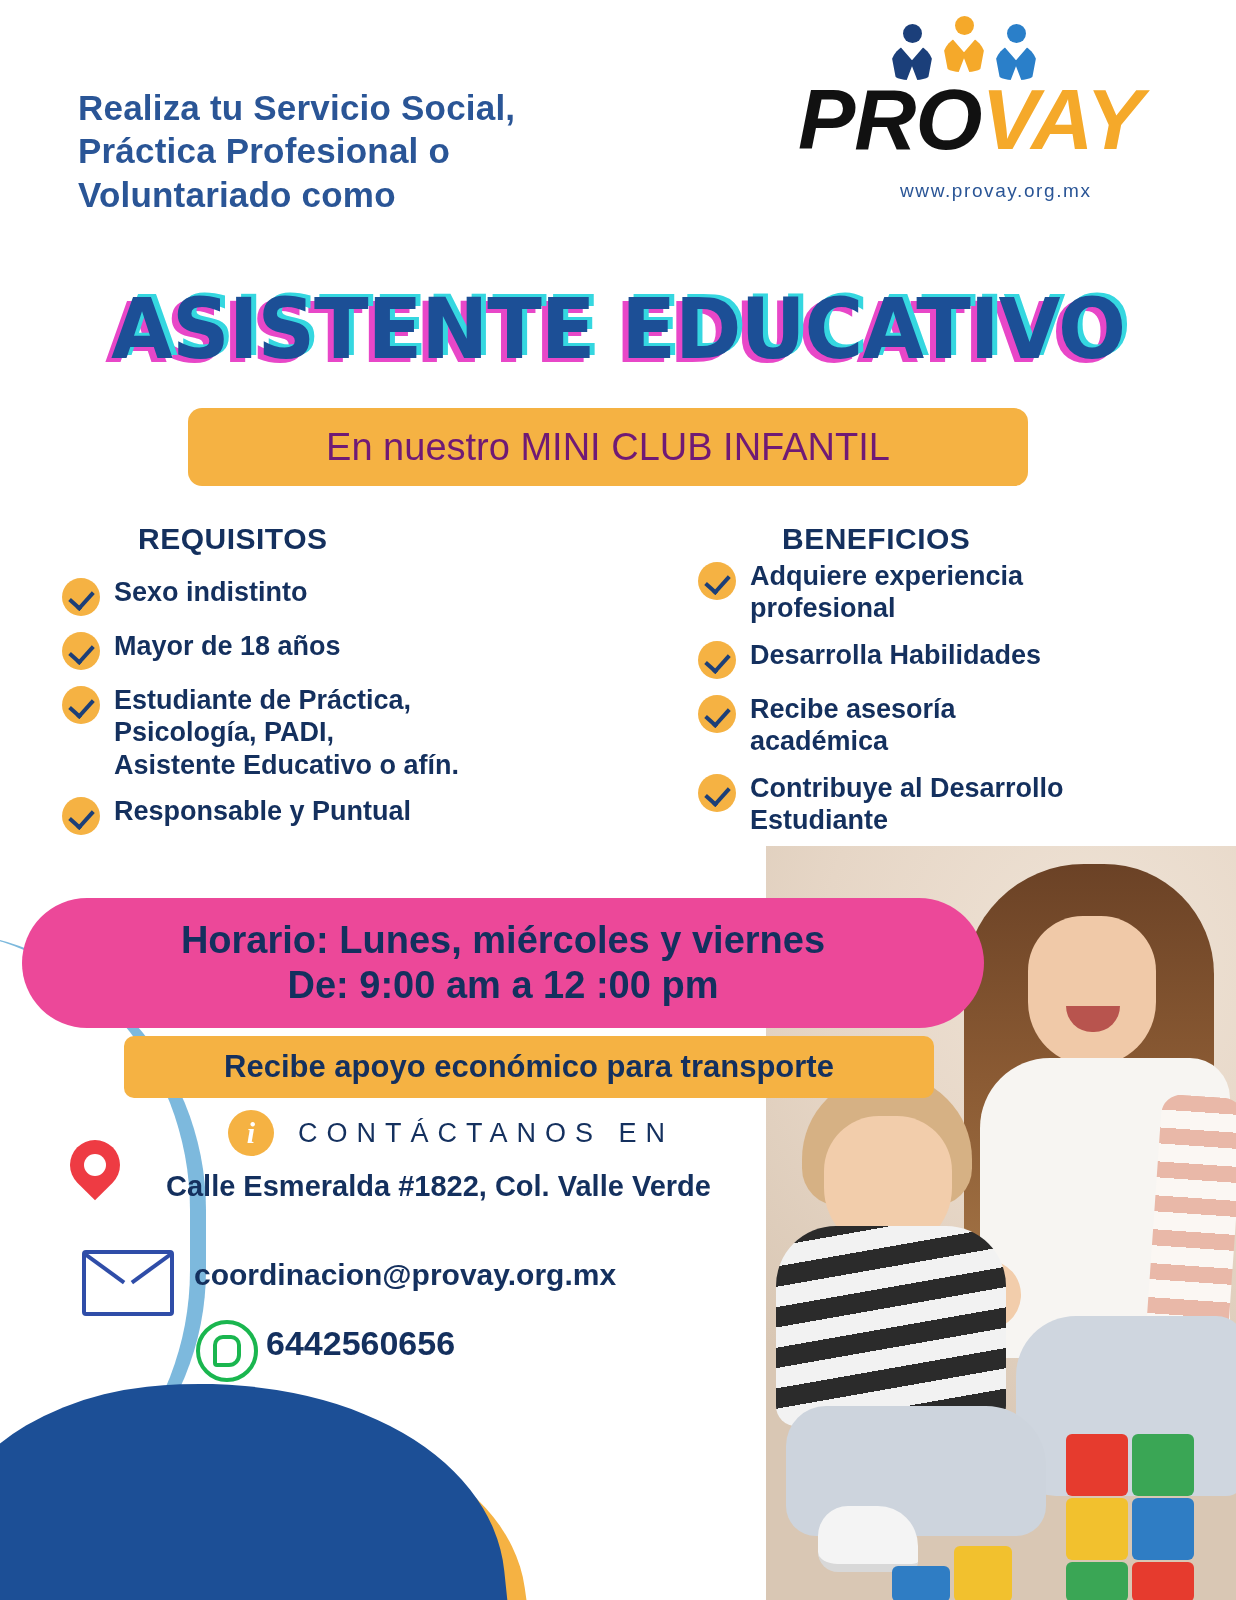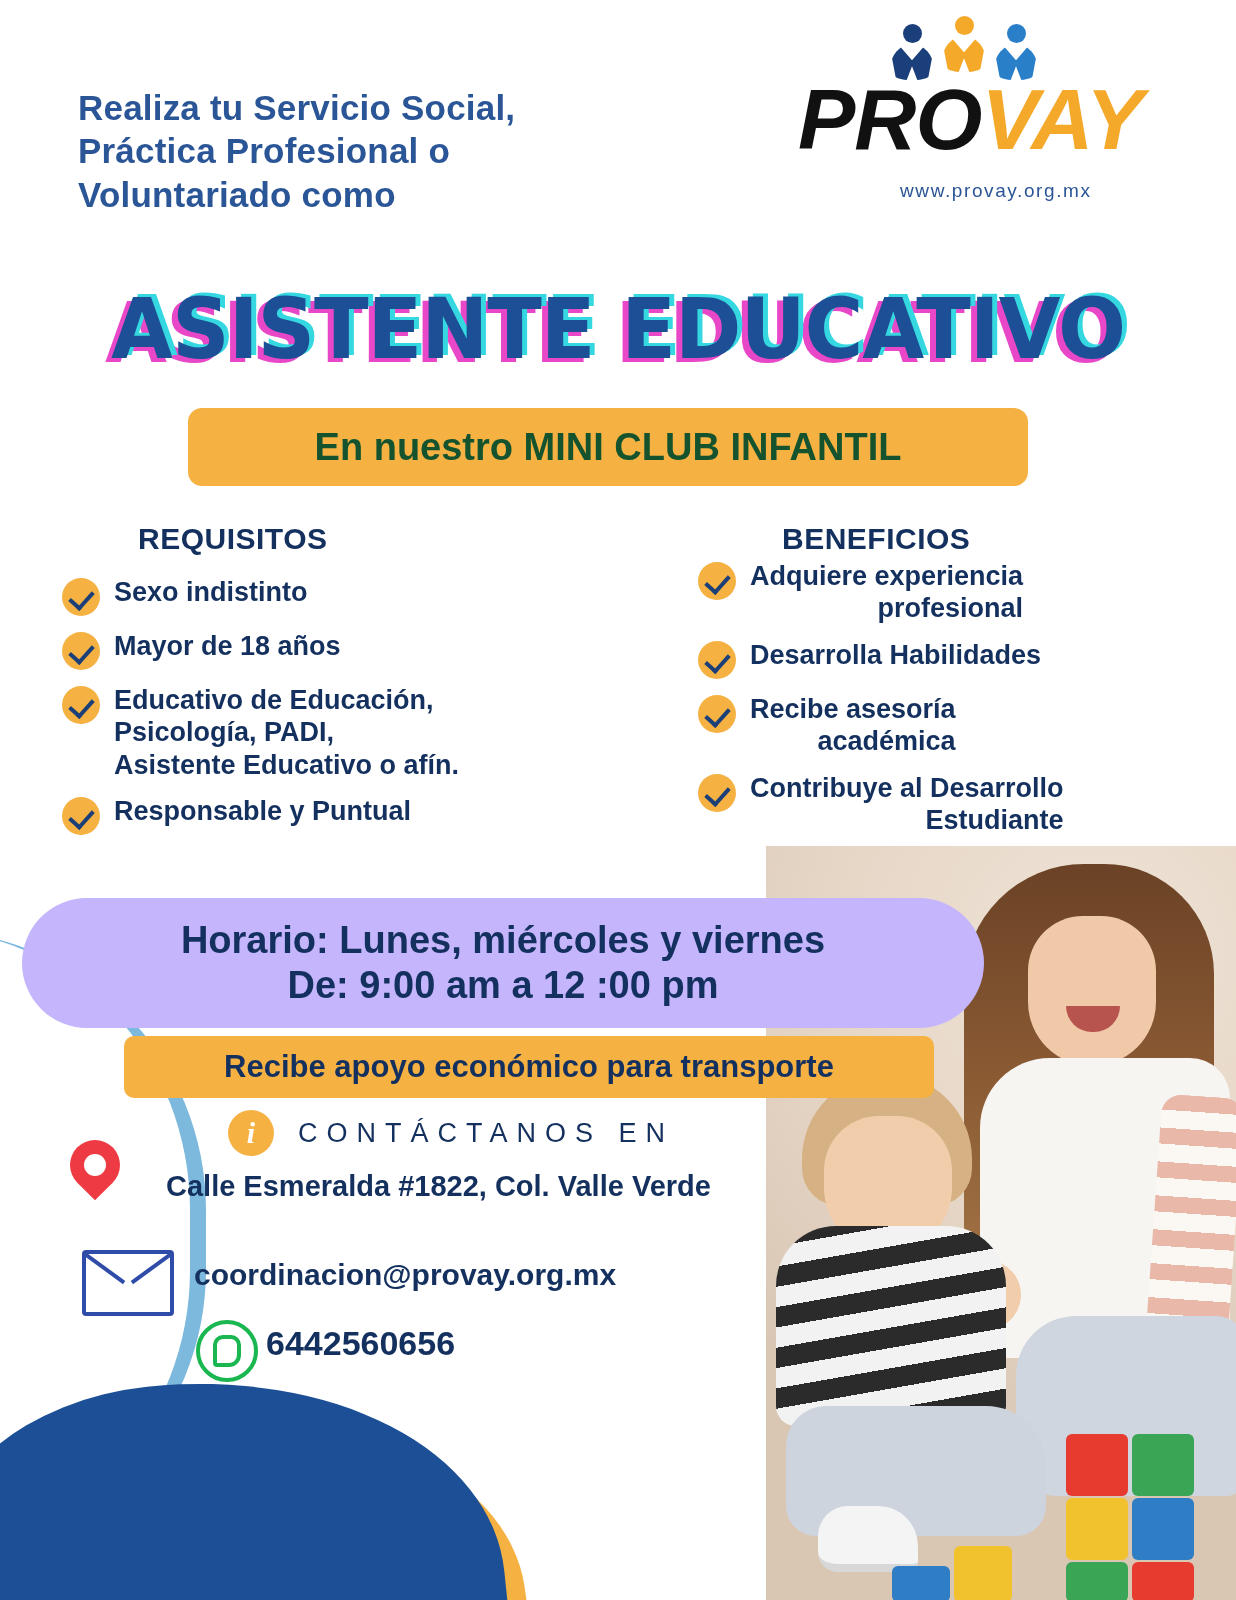--- a/index.html
+++ b/index.html
@@ -138,43 +138,43 @@
     top: 408px;
     width: 840px;
     height: 78px;
     background: #f5b243;
     border-radius: 14px;
     display: flex;
     align-items: center;
     justify-content: center;
   }
   .subtitle-bar span {
-    color: #14532d;
+    color: #701a75;
     font-size: 38px;
-    font-weight: bold;
+    font-weight: normal;
     white-space: nowrap;
     text-align: right;
   }
 
   
   .col-heading {
     position: absolute;
     color: #14305e;
     font-size: 30px;
     font-weight: bold;
     letter-spacing: 0.5px;
   }
   #req-heading { left: 138px; top: 522px; }
   #ben-heading { left: 782px; top: 522px; }
 
   .list {
     position: absolute;
   }
   #req-list { left: 62px; top: 576px; width: 600px; }
-  #ben-list { left: 698px; top: 560px; width: 520px; text-align: right; }
+  #ben-list { left: 698px; top: 560px; width: 520px; }
 
   .list-item {
     display: flex;
     align-items: flex-start;
     margin-bottom: 14px;
   }
   .check {
     flex: 0 0 auto;
     width: 38px;
     height: 38px;
@@ -203,21 +203,21 @@
   }
   .item-text .sub { display: block; }
 
   
   .horario {
     position: absolute;
     left: 22px;
     top: 898px;
     width: 962px;
     height: 130px;
-    background: #c4b5fd;
+    background: #ec4899;
     border-radius: 65px;
     display: flex;
     flex-direction: column;
     align-items: center;
     justify-content: center;
   }
   .horario .l1 {
     color: #14305e;
     font-size: 38px;
     font-weight: bold;
@@ -628,21 +628,21 @@
       <span class="check"></span>
       <span class="item-text">Sexo indistinto</span>
     </div>
     <div class="list-item">
       <span class="check"></span>
       <span class="item-text">Mayor de 18 años</span>
     </div>
     <div class="list-item">
       <span class="check"></span>
       <span class="item-text">
-        <span class="sub">Educativo de Educación,</span>
+        <span class="sub">Estudiante de Práctica,</span>
         <span class="sub">Psicología, PADI,</span>
         <span class="sub">Asistente Educativo o afín.</span>
       </span>
     </div>
     <div class="list-item">
       <span class="check"></span>
       <span class="item-text">Responsable y Puntual</span>
     </div>
   </div>
 

